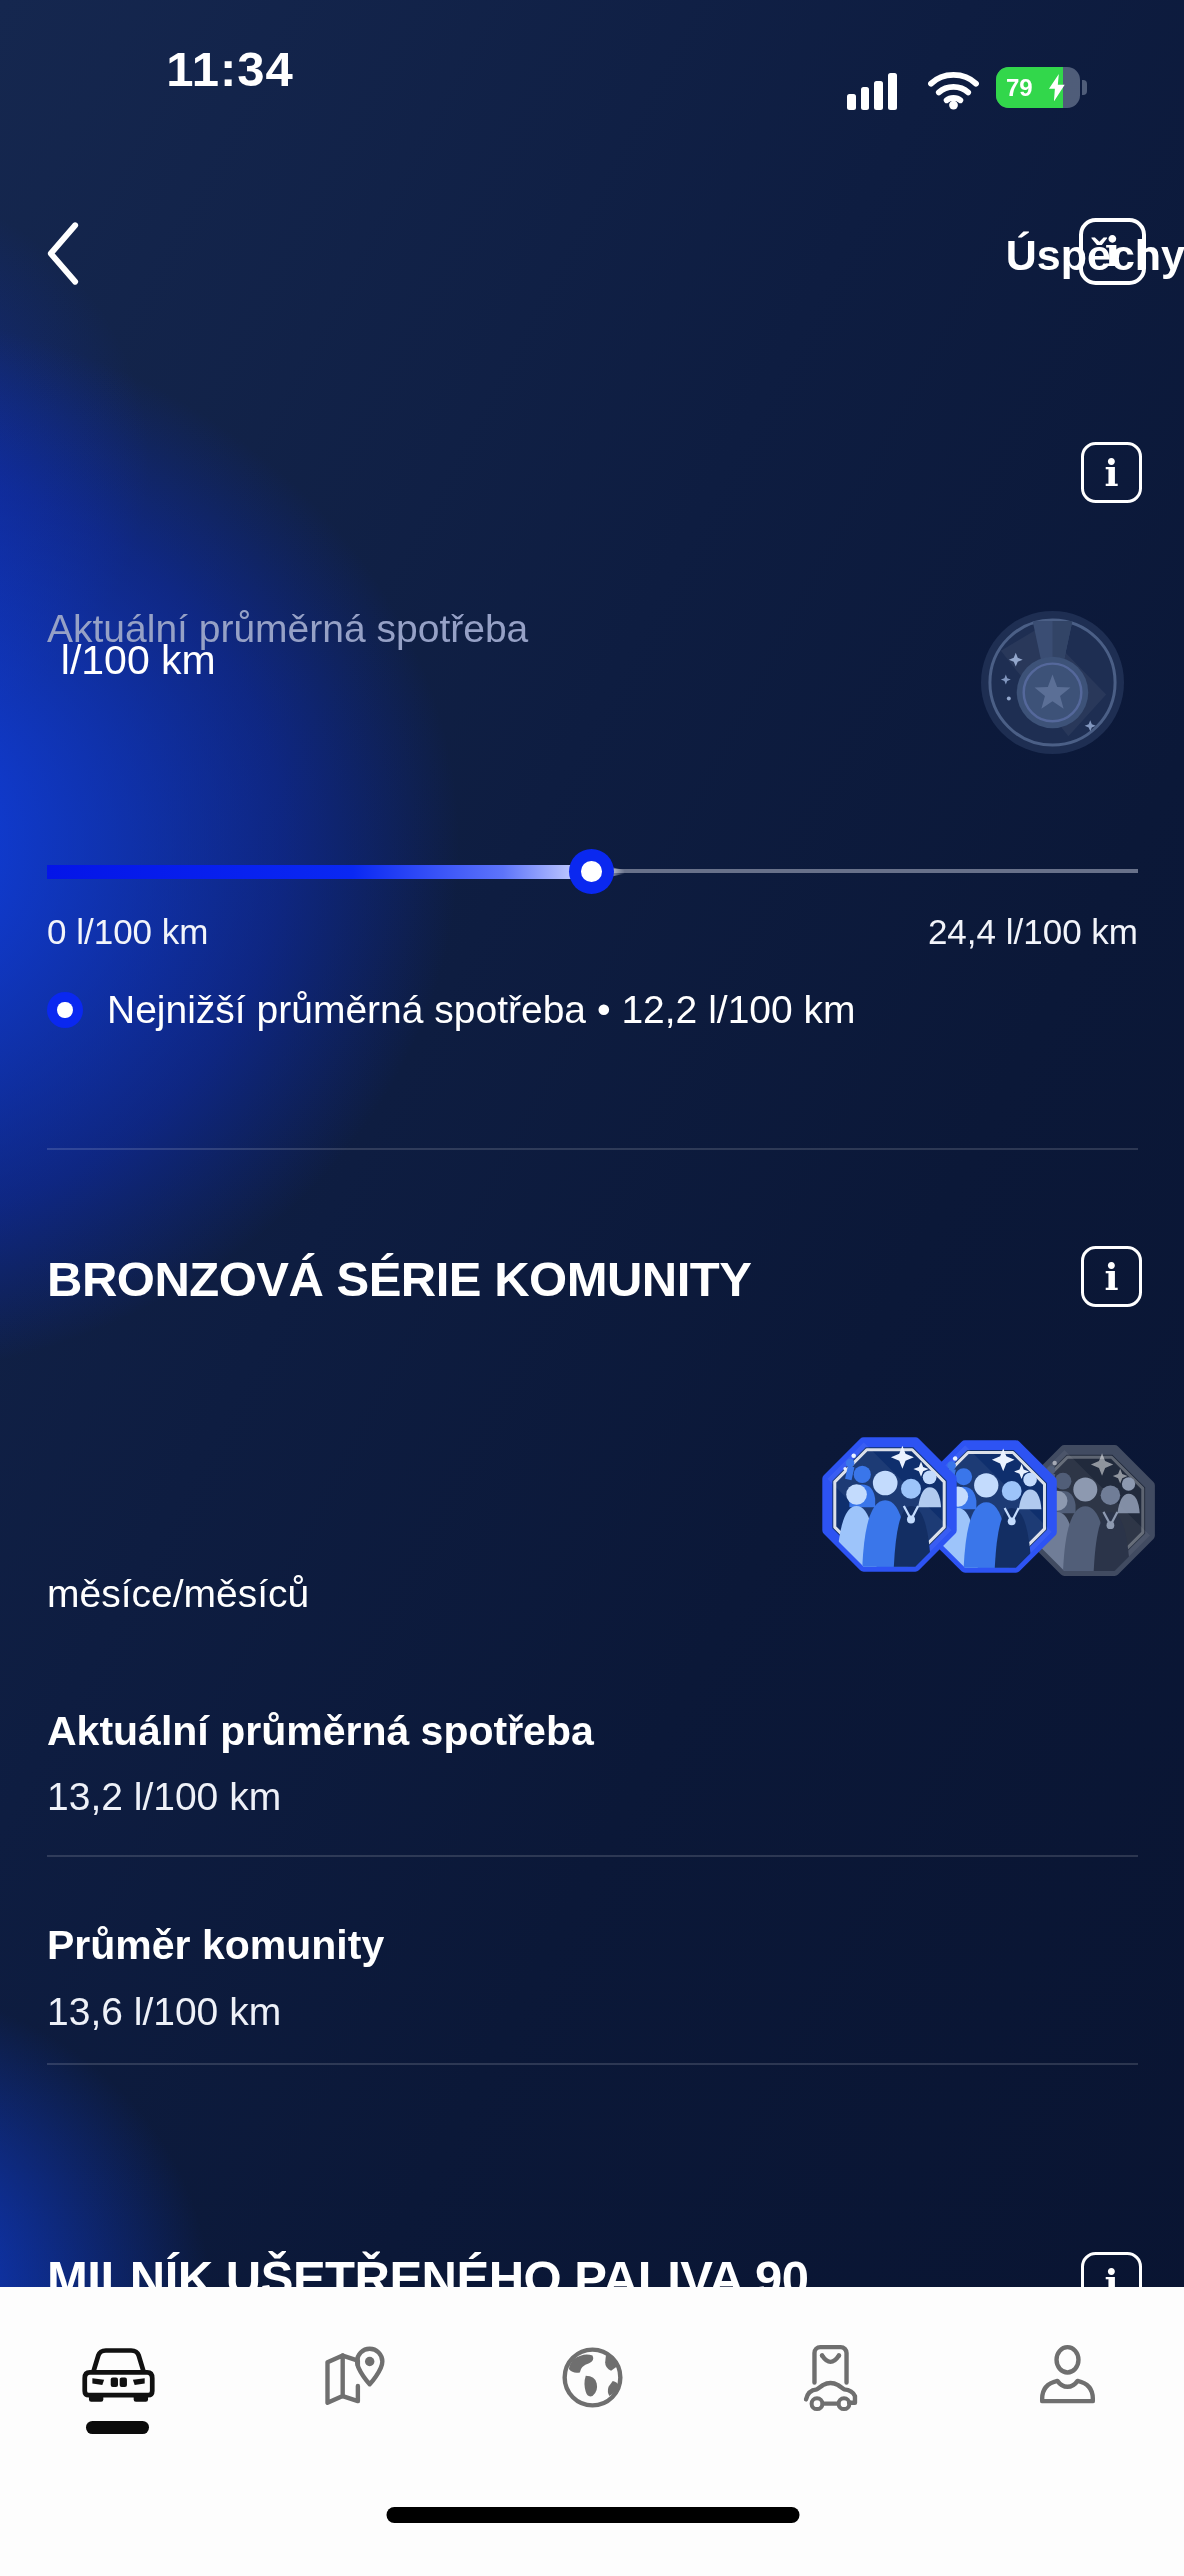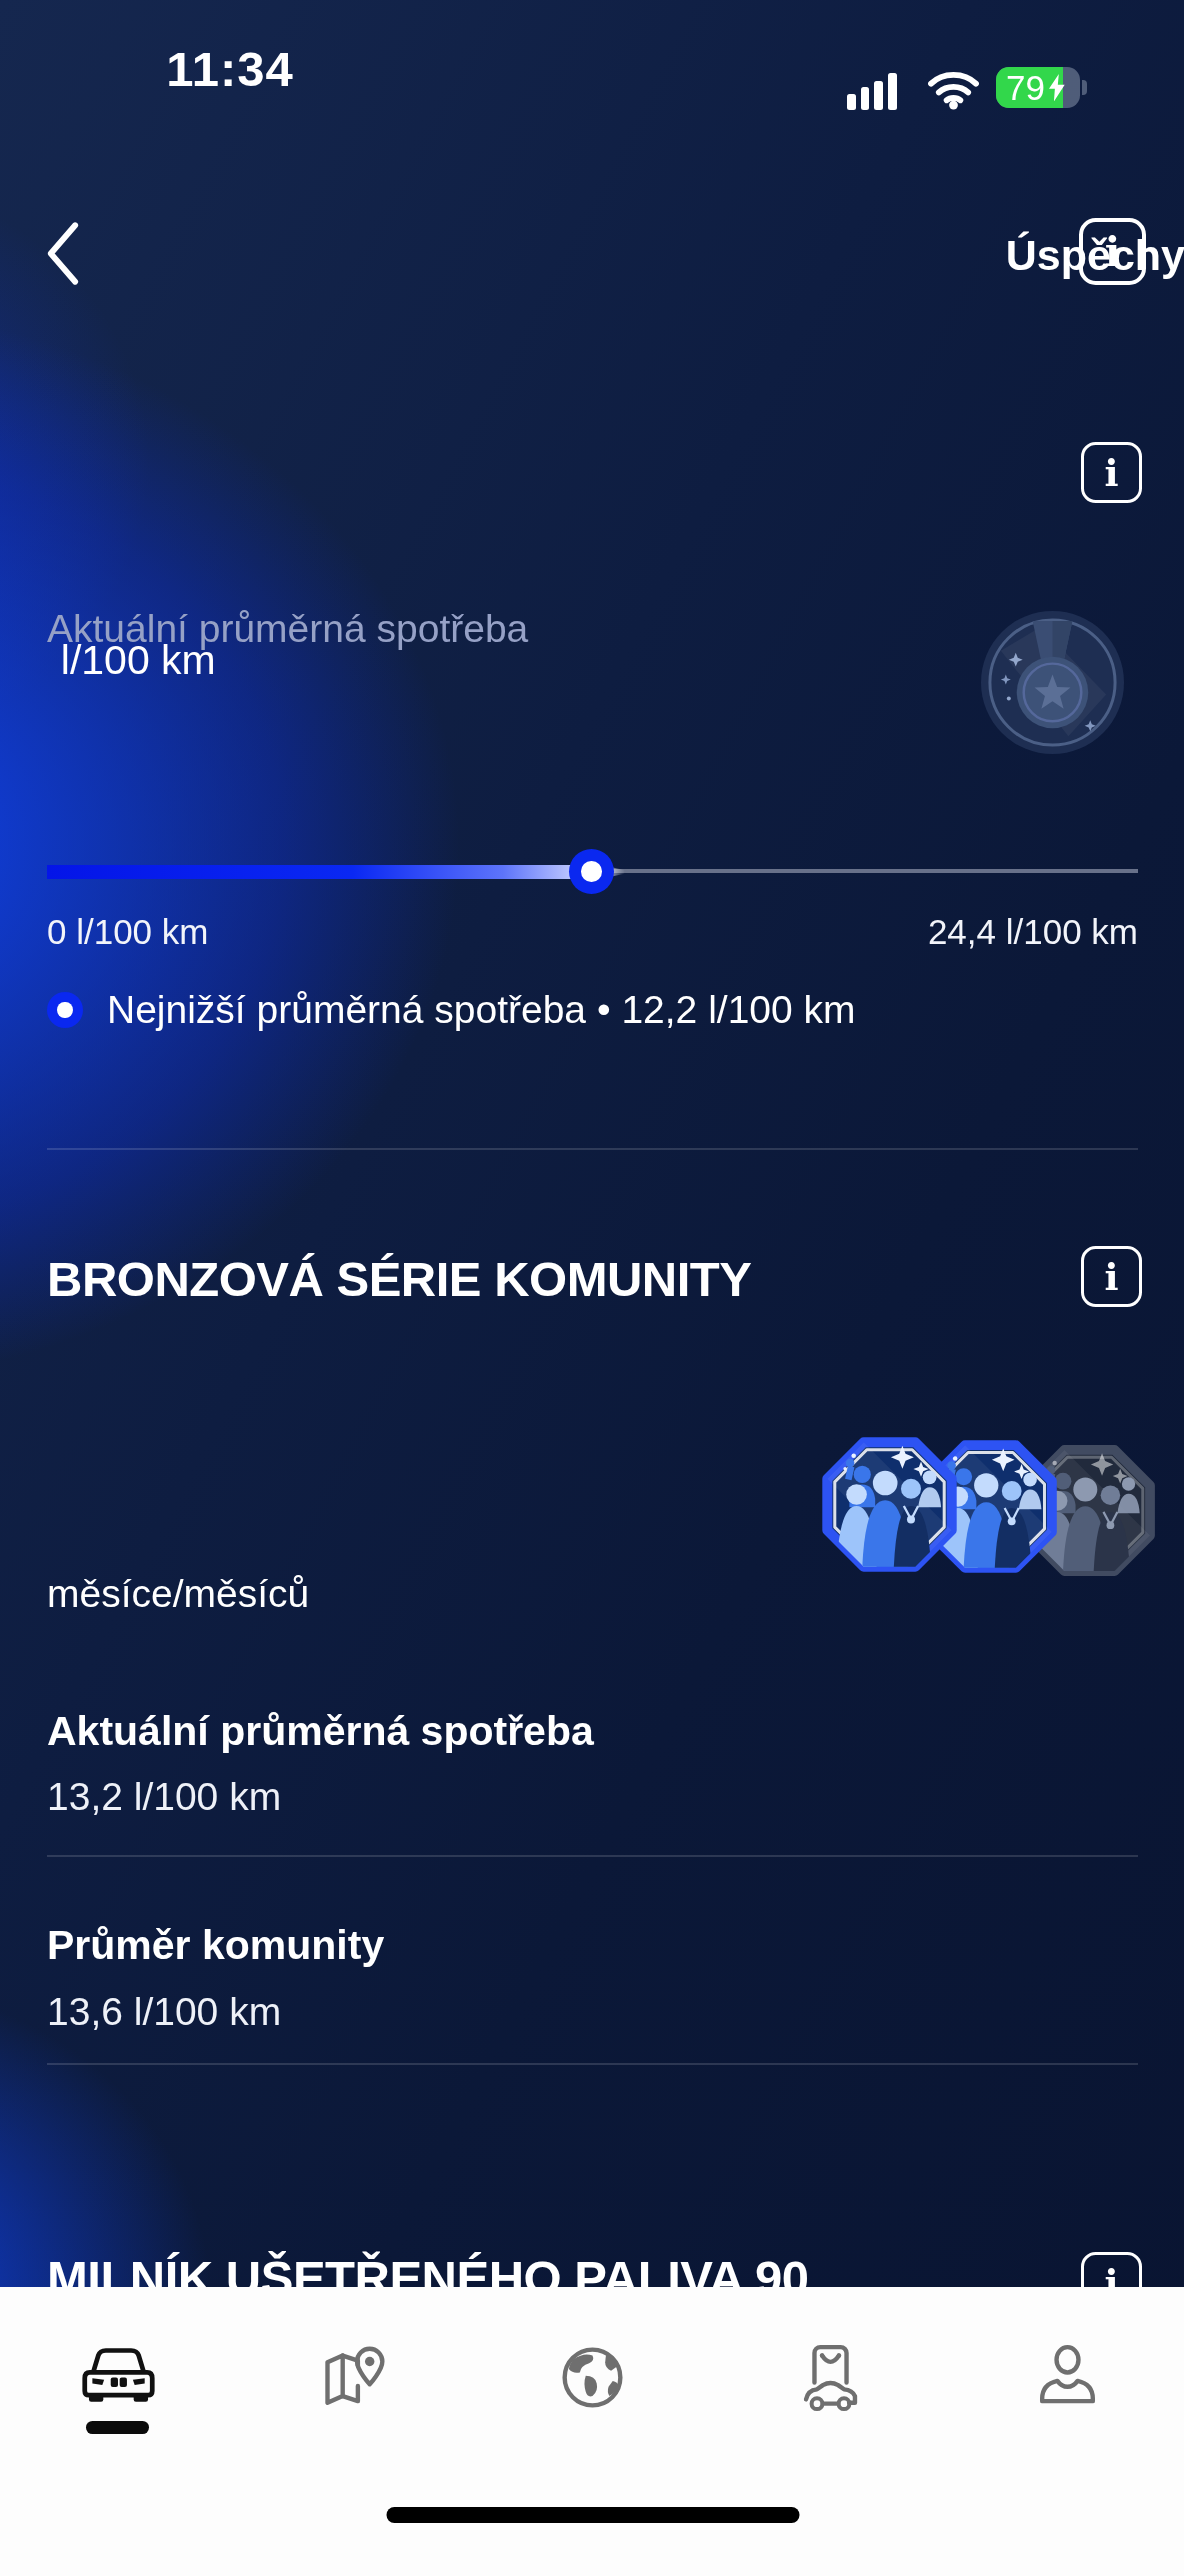--- a/index.html
+++ b/index.html
@@ -14,21 +14,21 @@
   .abs{position:absolute;}
 
   
   .status-time{left:118px;top:41px;width:224px;text-align:center;font-size:49px;font-weight:700;letter-spacing:1px;}
   .sig{left:847px;top:73px;display:flex;align-items:flex-end;gap:4.9px;height:37px;}
   .sig span{display:block;width:8.8px;border-radius:2.5px;background:#fff;}
   .wifi{left:927px;top:69px;}
   .batt-wrap{left:996px;top:67px;display:flex;align-items:center;}
   .battery{position:relative;width:84px;height:41px;border-radius:12.8px;overflow:hidden;background:rgba(160,172,194,0.45);}
   .battery-fill{position:absolute;left:0;top:0;bottom:0;width:67px;}
-  .battery-num{position:absolute;left:10px;top:50%;transform:translateY(-50%);font-size:35px;font-weight:400;color:#fff;}
+  .battery-num{position:absolute;left:10px;top:50%;transform:translateY(-50%);font-size:24px;font-weight:700;color:#fff;}
   .battery-bolt{position:absolute;left:52px;top:6.9px;}
   .batt-cap{width:4.9px;height:15.7px;margin-left:2px;border-radius:0 3.9px 3.9px 0;background:rgba(160,172,194,0.45);}
 
   
   .back{left:43px;top:220px;width:39px;height:67px;}
   .page-title{left:0;top:228px;width:1185px;text-align:right;font-size:43px;font-weight:700;line-height:55px;}
   .info-btn{box-sizing:border-box;border:4.9px solid #fff;border-radius:16.7px;display:flex;align-items:center;justify-content:center;
     font-family:"DejaVu Serif", serif;font-weight:700;color:#fff;}
   .info-header{left:1079px;top:218px;width:67px;height:67px;font-size:41px;}
   .info-sec{width:61px;height:61px;border-width:3.9px;border-radius:14.7px;font-size:37px;}

